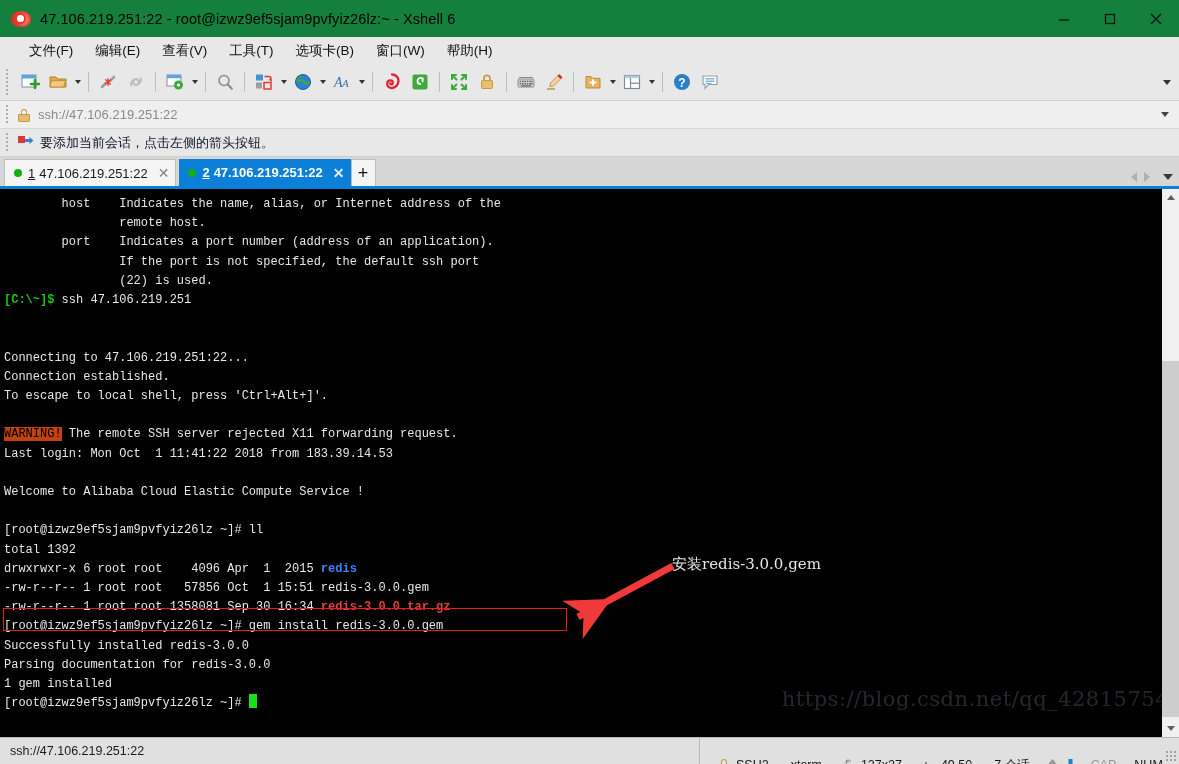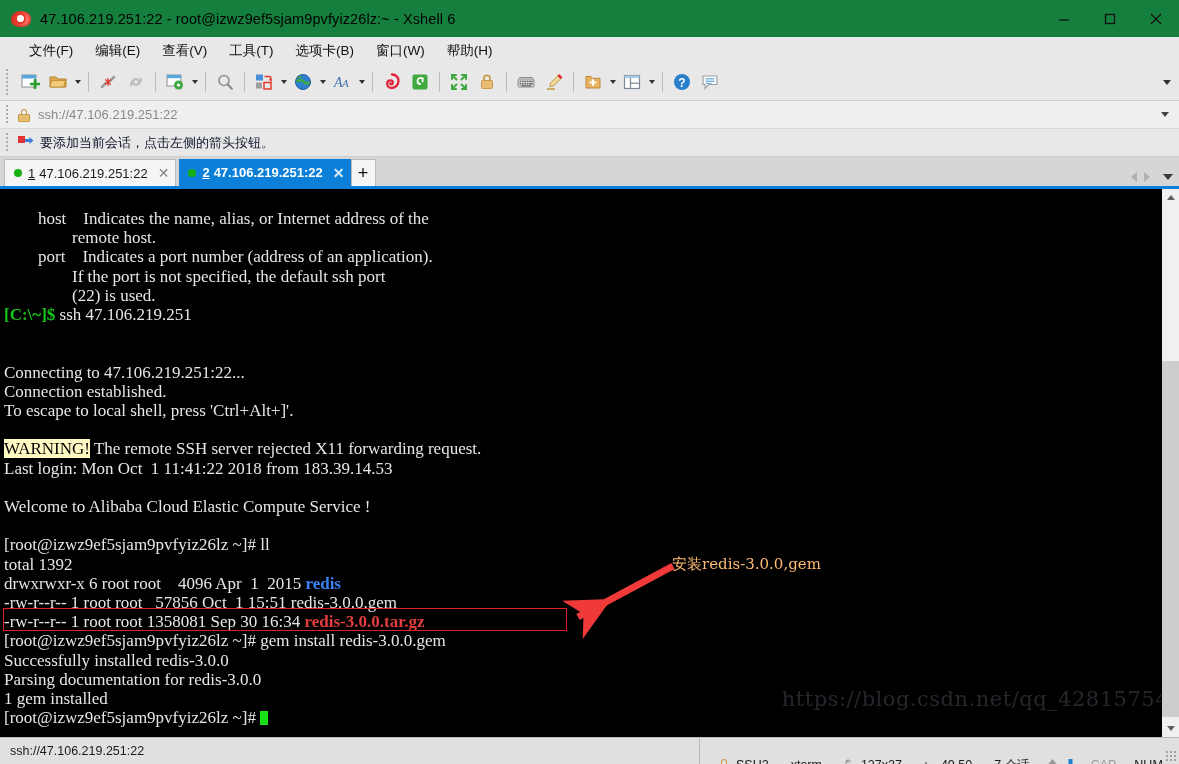--- a/index.html
+++ b/index.html
@@ -93,40 +93,40 @@
   .tabnav{position:absolute;right:6px;bottom:4px;display:flex;align-items:center;gap:7px;}
   .tri-l{width:0;height:0;border-top:5px solid transparent;border-bottom:5px solid transparent;border-right:6px solid #b0b0b0;}
   .tri-r{width:0;height:0;border-top:5px solid transparent;border-bottom:5px solid transparent;border-left:6px solid #b0b0b0;}
   .tri-d{width:0;height:0;border-left:5px solid transparent;border-right:5px solid transparent;border-top:6px solid #3a3a3a;margin-left:6px;}
   .bluerule{height:3px;background:#0c80d8;flex:0 0 auto;}
 
   
   .termwrap{flex:1 1 auto;display:flex;background:#000;position:relative;overflow:hidden;}
   .term{
     flex:1 1 auto;background:#000;color:#e6e6e6;
-    font-family:Liberation Serif, serif;
-    font-size:17px;line-height:19.2px;
-    padding:20px 0 0 4px;white-space:pre;overflow:hidden;position:relative;
+    font-family:Liberation Mono, monospace;
+    font-size:12px;line-height:19.2px;
+    padding:6px 0 0 4px;white-space:pre;overflow:hidden;position:relative;
   }
   .term .grn{color:#17c717;font-weight:bold;}
   .term .blu{color:#3b82f6;font-weight:bold;}
   .term .red{color:#e33d3d;font-weight:bold;}
-  .term .inv{background:#fef9c3;color:#000;margin-top:8px;}
+  .term .inv{background:#c2410c;color:#000;margin-top:8px;}
   .cursor{display:inline-block;width:8px;height:14px;background:#17e017;vertical-align:-2px;}
 
   
   .sbar{width:17px;background:#f0f0f0;border-left:1px solid #000;position:relative;flex:0 0 auto;}
   .sb-arrow{width:17px;height:17px;display:flex;align-items:center;justify-content:center;background:#f0f0f0;}
   .sb-up:after{content:"";border-left:4.5px solid transparent;border-right:4.5px solid transparent;border-bottom:5px solid #606060;}
   .sb-dn:after{content:"";border-left:4.5px solid transparent;border-right:4.5px solid transparent;border-top:5px solid #606060;}
   .sb-thumb{position:absolute;left:0;width:17px;background:#cdcdcd;}
 
   
   .anno{position:absolute;left:0;top:0;width:100%;height:100%;pointer-events:none;}
-  .anno-text{position:absolute;color:#fdba74;font-family:"DejaVu Serif","Liberation Serif",serif;font-size:15px;white-space:nowrap;}
+  .anno-text{position:absolute;color:#e5e5e5;font-family:"DejaVu Serif","Liberation Serif",serif;font-size:15px;white-space:nowrap;}
   .anno-box{position:absolute;border:1.5px solid #e02020;box-sizing:border-box;}
 
   
   .statusbar{height:26px;background:#e0e0e0;display:flex;align-items:center;flex:0 0 auto;
              border-top:1px solid #b9b9b9;position:relative;font-size:12.5px;color:#1a1a1a;}
   .sb-left{width:700px;height:26px;display:flex;align-items:center;padding-left:10px;box-sizing:border-box;
            border-right:1px solid #b9b9b9;}
   .sb-cell{display:flex;align-items:center;white-space:nowrap;margin-top:28px;}
   .sb-gap{width:22px;}
   .sb-lock{width:13px;height:13px;position:relative;margin-right:5px;}

